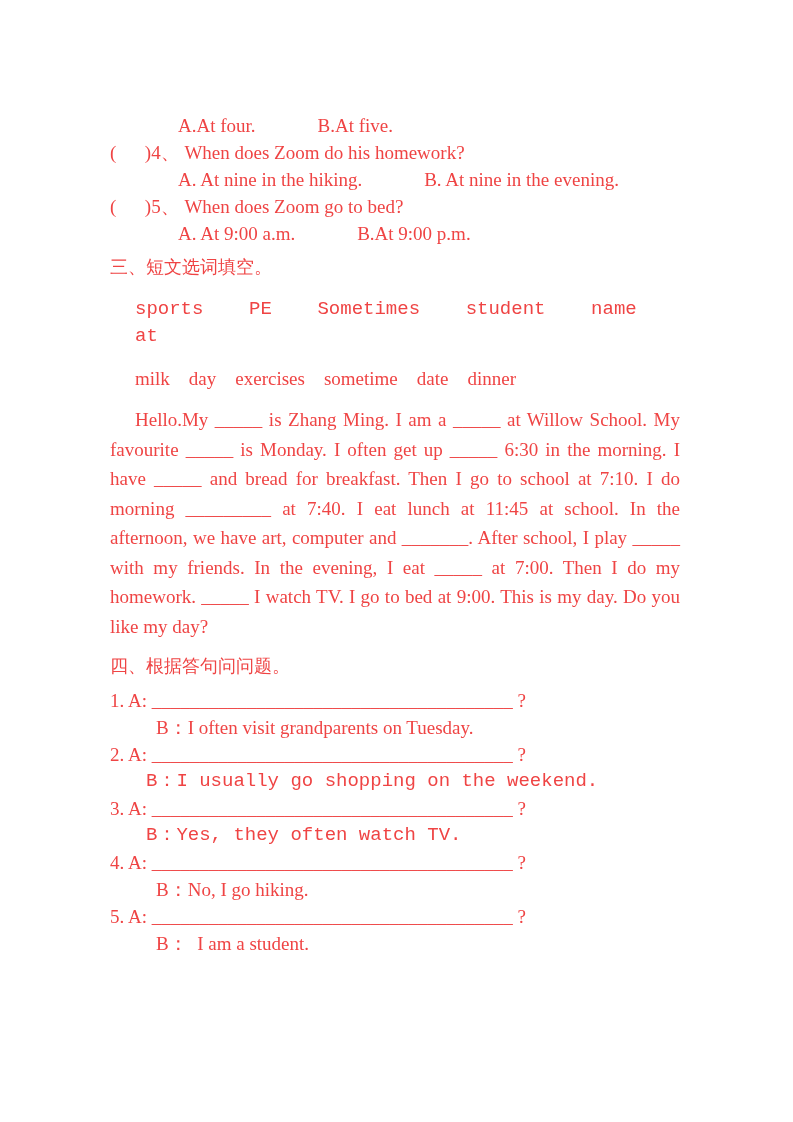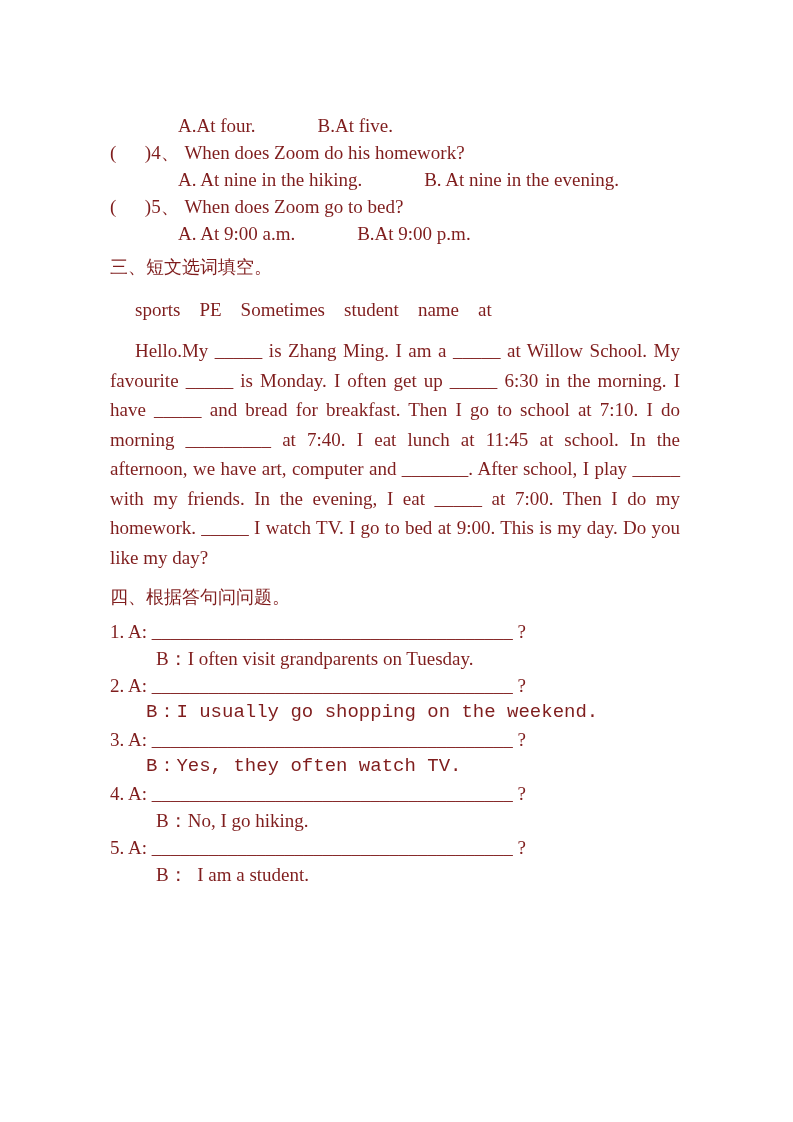--- a/index.html
+++ b/index.html
@@ -5,21 +5,21 @@
   html, body {
     margin: 0;
     padding: 0;
     background: #ffffff;
   }
   .page {
     position: relative;
     width: 793px;
     height: 1122px;
     background: #ffffff;
-    color: #7f1d1d;
+    color: #ef4444;
     font-family: "Liberation Serif", "DejaVu Serif", serif;
     font-size: 19px;
     box-sizing: border-box;
     padding: 112px 113px 0 110px;
     overflow: hidden;
   }
   .line {
     line-height: 27px;
     white-space: pre-wrap;
   }
@@ -33,21 +33,21 @@
     line-height: 27px;
     font-size: 18px;
     white-space: pre-wrap;
   }
   .sec3-title { margin-top: 7px; }
   .wordbank {
     line-height: 27px;
     padding-left: 25px;
     white-space: pre-wrap;
   }
-  .wb1 { margin-top: 15px; }
+  .wb1 { margin-top: 15px; font-family: Liberation Mono, monospace; }
   .wb2 { margin-top: 15px; }
   .passage {
     margin-top: 13px;
     line-height: 29.5px;
     text-align: justify;
     text-indent: 25px;
     width: 570px;
   }
   .sec4-title { margin-top: 12px; }
   .qa-block { margin-top: 7px; }
@@ -70,20 +70,21 @@
     <div class="line opt-line"><span>A. At nine in the hiking.</span><span class="optb">B. At nine in the evening.</span></div>
 
     <div class="line q-line">(      )5、 When does Zoom go to bed?</div>
 
     <div class="line opt-line"><span>A. At 9:00 a.m.</span><span class="optb">B.At 9:00 p.m.</span></div>
   </div>
 
   <div>
     <div class="sec-title sec3-title">三、短文选词填空。</div>
     <div class="wordbank wb1">sports    PE    Sometimes    student    name    at</div>
+    <div class="wordbank wb2">milk    day    exercises    sometime    date    dinner</div>
     <div class="passage">Hello.My _____ is Zhang Ming. I am a _____ at Willow School. My favourite _____ is Monday. I often get up _____ 6:30 in the morning. I have _____ and bread for breakfast. Then I go to school at 7:10. I do morning _________ at 7:40. I eat lunch at 11:45 at school. In the afternoon, we have art, computer and _______. After school, I play _____ with my friends. In the evening, I eat _____ at 7:00. Then I do my homework. _____ I watch TV. I go to bed at 9:00. This is my day. Do you like my day?</div>
   </div>
 
   <div>
     <div class="sec-title sec4-title">四、根据答句问问题。</div>
 
     <div class="qa-block">
       <div class="line qa-a">1. A: ______________________________________ ?</div>
       <div class="line qa-b">B：I often visit grandparents on Tuesday.</div>
 

